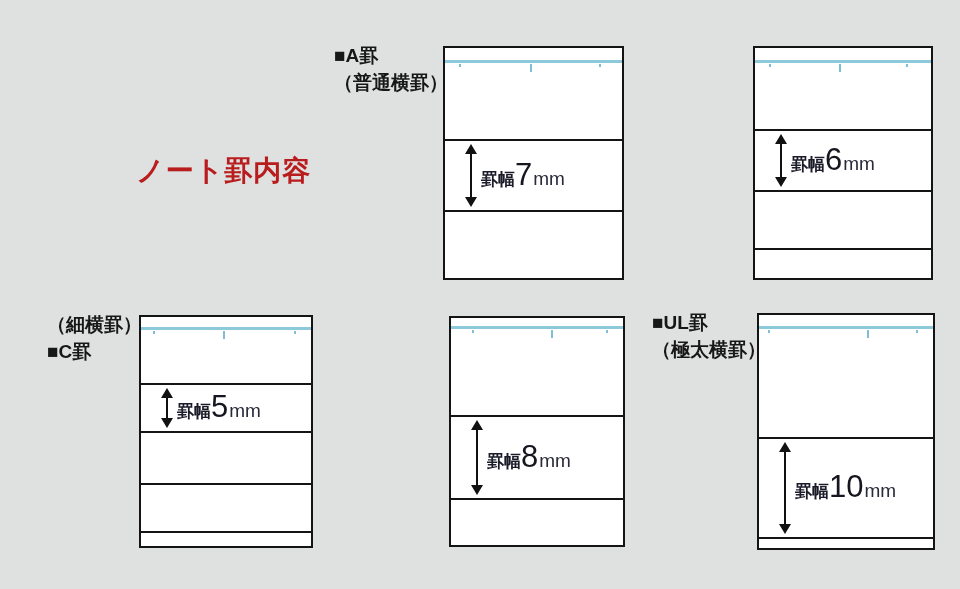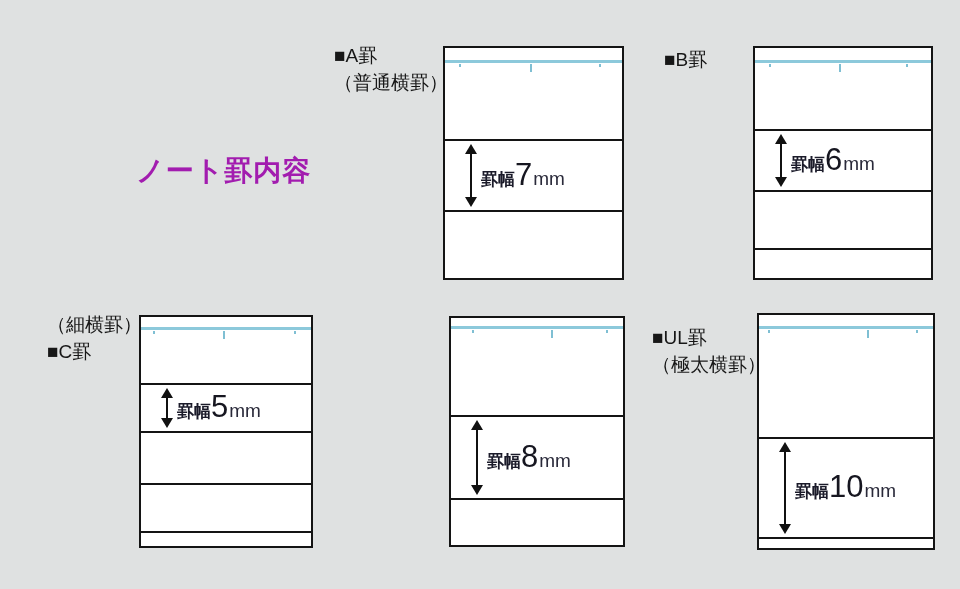--- a/index.html
+++ b/index.html
@@ -10,27 +10,27 @@
     color:#1d1d1d;
     overflow:hidden;
     position:relative;
   }
   #diagram{position:absolute;left:0;top:0;width:960px;height:589px;}
   .main-title{
     position:absolute;
     font-size:28px;
     font-weight:bold;
     letter-spacing:1px;
-    color:#a21caf;
+    color:#b91c1c;
     white-space:nowrap;
   }
   .panel-label{
     position:absolute;
     font-size:19px;
-    font-weight:normal;
+    font-weight:bold;
     line-height:27px;
     color:#171717;
     white-space:nowrap;
   }
   .sample-box{
     position:absolute;
     background:#ffffff;
     border:2px solid #141414;
     box-sizing:border-box;
   }
@@ -91,21 +91,20 @@
         <div class="arrow-stem"></div>
         <div class="arrow-head-bottom"></div>
       </div>
       <div class="measure-text" style="left: 36px; top: 126.5px;">
         <span class="measure-label">罫幅</span>
         <span class="measure-value">7</span>
         <span class="measure-unit">mm</span>
       </div>
     </div>
     <div class="panel-label" style="left: 664px; top: 46px;">
-      <div>■B罫</div>
     </div>
     <div class="sample-box" style="left: 753px; top: 46px; width: 180px; height: 234px;">
       <div class="margin-line" style="top: 12px;"></div>
       <div class="tick" style="left: 14px; top: 16px; height: 3px;"></div>
       <div class="tick" style="left: 84px; top: 16px; height: 8px;"></div>
       <div class="tick" style="left: 151px; top: 16px; height: 3px;"></div>
       <div class="ruled-line" style="top: 81px;"></div>
       <div class="ruled-line" style="top: 142px;"></div>
       <div class="ruled-line" style="top: 200px;"></div>
       <div class="width-arrow" style="left: 20px; top: 86px; height: 53px;">
@@ -156,21 +155,21 @@
         <div class="arrow-head-top"></div>
         <div class="arrow-stem"></div>
         <div class="arrow-head-bottom"></div>
       </div>
       <div class="measure-text" style="left: 36px; top: 138.5px;">
         <span class="measure-label">罫幅</span>
         <span class="measure-value">8</span>
         <span class="measure-unit">mm</span>
       </div>
     </div>
-    <div class="panel-label" style="left: 652px; top: 309px; margin-top: 15px;">
+    <div class="panel-label" style="left: 652px; top: 309px;">
       <div>■UL罫</div>
       <div>（極太横罫）</div>
     </div>
     <div class="sample-box" style="left: 757px; top: 313px; width: 178px; height: 237px;">
       <div class="margin-line" style="top: 11px;"></div>
       <div class="tick" style="left: 9px; top: 15px; height: 3px;"></div>
       <div class="tick" style="left: 108px; top: 15px; height: 8px;"></div>
       <div class="tick" style="left: 157px; top: 15px; height: 3px;"></div>
       <div class="ruled-line" style="top: 122px;"></div>
       <div class="ruled-line" style="top: 222px;"></div>

